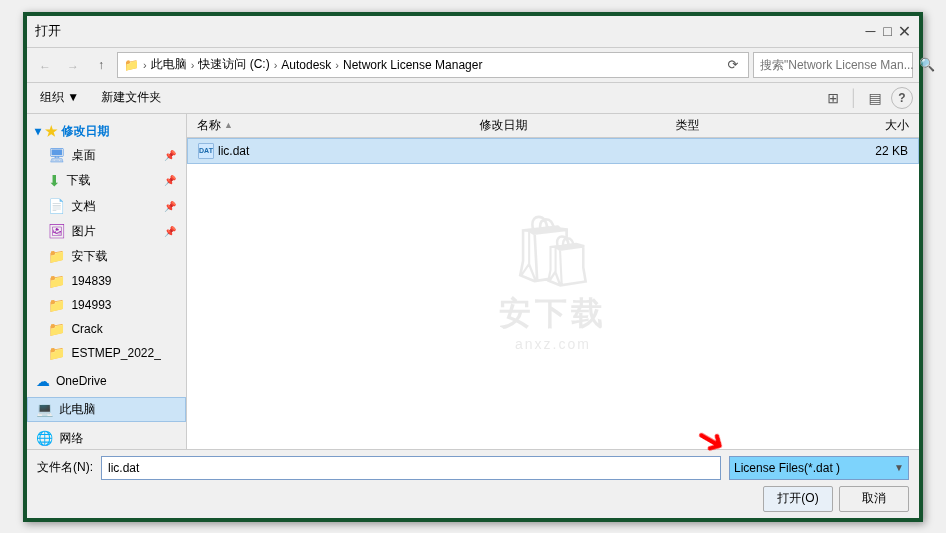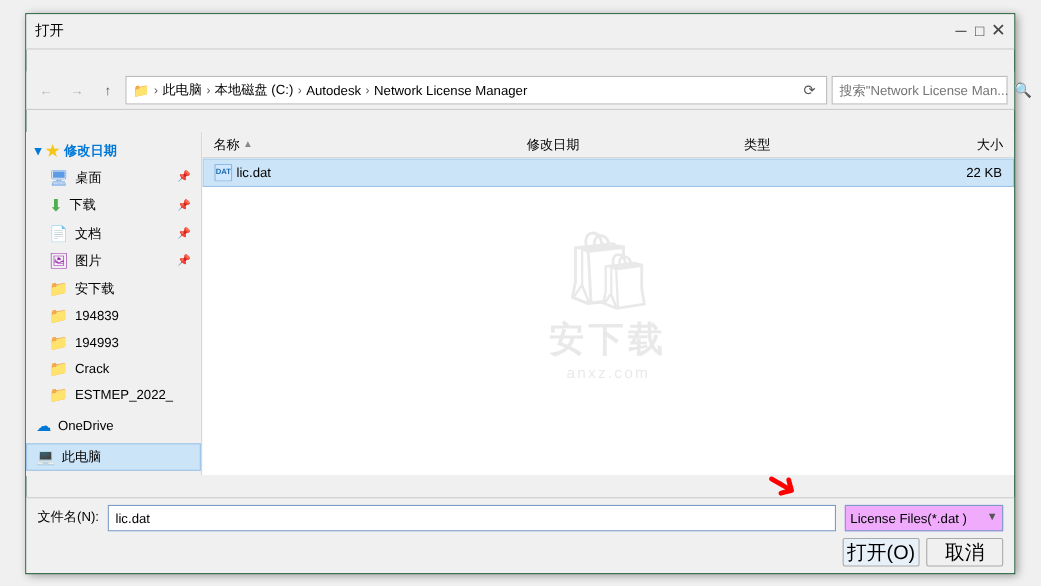--- a/index.html
+++ b/index.html
@@ -11,25 +11,24 @@
       align-items: center;
       justify-content: center;
       width: 946px;
       height: 533px;
       overflow: hidden;
     }
     .dialog {
       width: 900px;
       height: 510px;
       background: #f0f0f0;
-      border: 1px solid #14532d;
+      border: 4px solid #14532d;
       box-shadow: 2px 2px 8px rgba(0,0,0,0.4);
       display: flex;
       flex-direction: column;
-      gap: 20px;
     }
     .title-bar {
       background: #f0f0f0;
       height: 32px;
       display: flex;
       align-items: center;
       justify-content: space-between;
       padding: 0 8px;
       border-bottom: 1px solid #ccc;
       user-select: none;
@@ -362,24 +361,24 @@
     .filename-input {
       flex: 1;
       height: 24px;
       border: 1px solid #7a9cc9;
       background: #fff;
       padding: 0 6px;
       font-size: 12px;
       outline: none;
     }
     .filetype-select {
-      width: 144px;
+      width: 180px;
       height: 24px;
       border: 1px solid #7a9cc9;
-      background: #f0abfc;
+      background: #7dd3fc;
       font-size: 12px;
       padding: 0 4px;
       display: flex;
       align-items: center;
       justify-content: space-between;
       cursor: pointer;
       position: relative;
     }
     .filetype-select-arrow {
       font-size: 10px;
@@ -390,21 +389,21 @@
       align-items: center;
       justify-content: flex-end;
       gap: 6px;
     }
     .action-btn {
       min-width: 70px;
       height: 26px;
       background: #f0f0f0;
       border: 1px solid #aaa;
       cursor: pointer;
-      font-size: 18px;
+      font-size: 12px;
       display: flex;
       align-items: center;
       justify-content: center;
       border-radius: 2px;
       gap: 4px;
     }
     .action-btn.primary { background: #e8f0f8; }
     
     .red-arrow {
       position: absolute;
@@ -460,34 +459,44 @@
   <div class="toolbar">
     <button class="nav-btn" disabled="">←</button>
     <button class="nav-btn" disabled="">→</button>
     <button class="nav-btn">↑</button>
     <div class="address-bar">
       <div class="address-breadcrumb">
         <span class="breadcrumb-item">📁</span>
         <span class="breadcrumb-sep">›</span>
         <span class="breadcrumb-item">此电脑</span>
         <span class="breadcrumb-sep">›</span>
-        <span class="breadcrumb-item">本地磁盘 (C:)</span>
+        <span class="breadcrumb-item">快速访问 (C:)</span>
         <span class="breadcrumb-sep">›</span>
         <span class="breadcrumb-item">Autodesk</span>
         <span class="breadcrumb-sep">›</span>
         <span class="breadcrumb-item">Network License Manager</span>
       </div>
       <button class="address-refresh">⟳</button>
     </div>
     <div class="search-box">
       <input class="search-input" readonly="" placeholder="搜索&quot;Network License Man..." style="">
       <button class="search-icon-btn">🔍</button>
     </div>
   </div>
 
+  <div class="toolbar2">
+    <div class="organize-btn">组织 ▼</div>
+    <div class="new-folder-btn">新建文件夹</div>
+    <div class="toolbar2-right">
+      <button class="view-btn">⊞</button>
+      <span style="color:#ccc;font-size:16px;">│</span>
+      <button class="view-btn">▤</button>
+      <button class="help-btn">?</button>
+    </div>
+  </div>
 
   <div class="main-content">
 
     <div class="sidebar">
 
       <div class="sidebar-section">
         <div class="sidebar-header">
           <span>▾</span>
           <span style="color:#f5c518;font-size:14px;">★</span>
           <span>修改日期</span>

